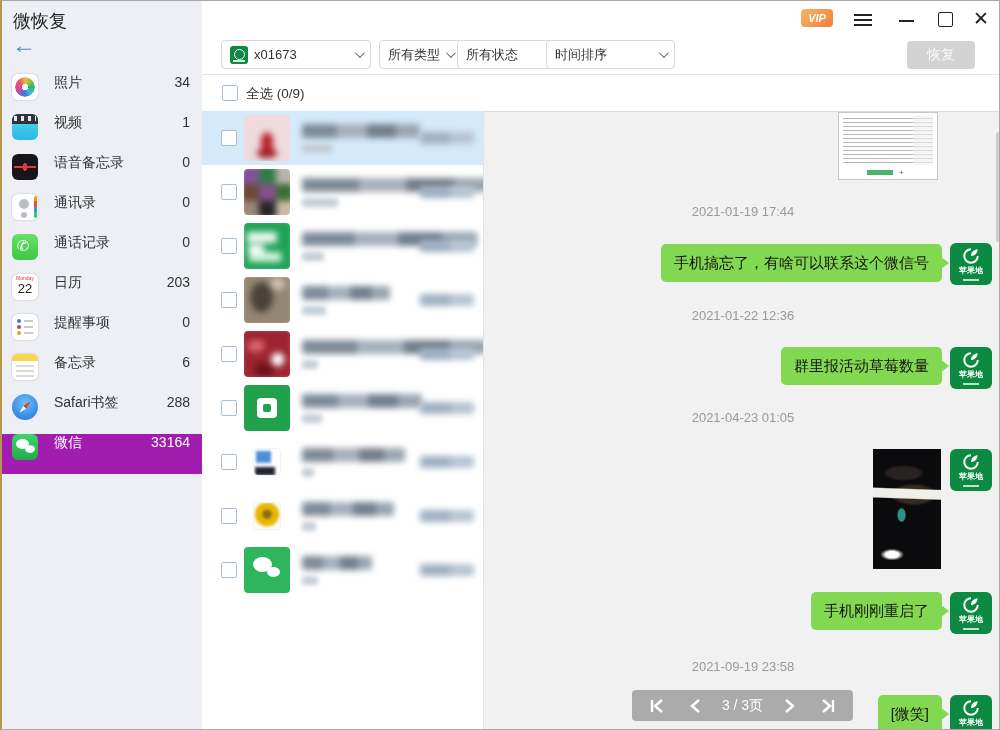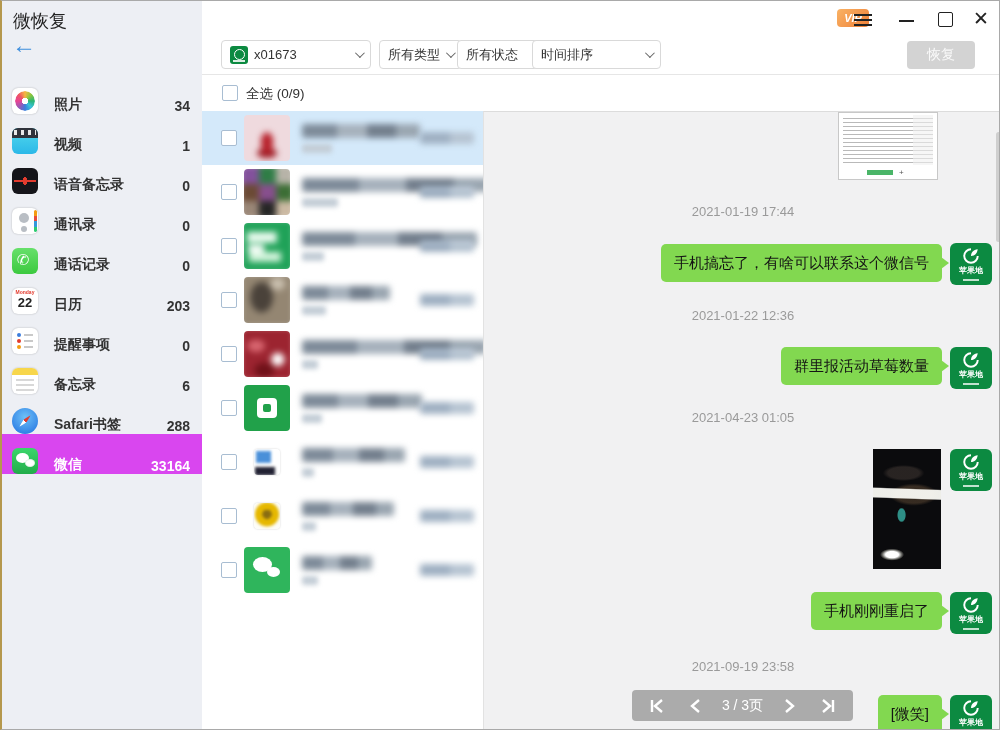--- a/index.html
+++ b/index.html
@@ -6,25 +6,25 @@
   html,body { width:1000px; height:730px; overflow:hidden; }
   body { font-family:"Liberation Sans","DejaVu Sans",sans-serif; font-size:14px; color:#333; }
   .window { position:relative; width:1000px; height:730px; background:#fff;
             border:1px solid #a9a9a9; border-left:2px solid #b5984d; overflow:hidden; }
 
   
   .sidebar { position:absolute; left:0; top:0; width:200px; height:730px; background:#edeff4; }
   .app-title { position:absolute; left:11px; top:8px; font-size:18px; color:#222; }
   .back-arrow { position:absolute; left:10px; top:32px; font-size:24px; line-height:24px;
                 color:#3f8fdd; cursor:pointer; }
-  .side-item { position:absolute; left:0; width:200px; height:40px; display:flex; align-items:flex-end;
-               padding:0 12px 0 10px; cursor:pointer;font-weight:bold; }
+  .side-item { position:absolute; left:0; width:200px; height:40px; display:flex; align-items:flex-start;
+               padding:0 12px 0 10px; cursor:pointer; }
   .side-item .lbl { margin-left:16px; font-size:14px; color:#333; flex:1; }
   .side-item .cnt { font-size:14px; color:#333; }
-  .side-item.selected { background:#d946ef; }
+  .side-item.selected { background:#a21caf; }
   .side-item.selected .lbl, .side-item.selected .cnt { color:#fff; }
   .app-ico { width:26px; height:26px; border-radius:6px; position:relative; flex:0 0 26px; overflow:hidden; }
 
   .ico-photos { background:#fff; box-shadow:0 0 2px rgba(0,0,0,.25); }
   .ico-photos::before { content:""; position:absolute; inset:3px; border-radius:50%;
     background:conic-gradient(#f5b642,#8cc63f,#29b473,#38c3d8,#3b7ddd,#9b59b6,#e84393,#ed5565,#f5b642);
     -webkit-mask:radial-gradient(circle,transparent 0 22%,#000 23%); mask:radial-gradient(circle,transparent 0 22%,#000 23%); }
   .ico-videos { background:linear-gradient(#53d9ec,#2bb8e8); }
   .ico-videos::before { content:""; position:absolute; left:0; top:0; right:0; height:10px; background:#30333b; }
   .ico-videos::after { content:""; position:absolute; left:2px; top:2px; width:22px; height:5px;
@@ -59,38 +59,38 @@
   .ico-wechat { background:linear-gradient(#3bd66b,#22ac4a); }
   .ico-wechat::before { content:""; position:absolute; left:4px; top:5px; width:13px; height:10px;
     border-radius:50%; background:#fff; }
   .ico-wechat::after { content:""; position:absolute; left:13px; top:11px; width:10px; height:8px;
     border-radius:50%; background:#fff; box-shadow:inset 0 0 0 1px rgba(34,172,74,.15); }
 
   
   .topbar { position:absolute; left:200px; top:0; width:800px; height:74px; background:#fff; border-bottom:1px solid #e6e6e6; }
   .vip-badge { position:absolute; left:599px; top:8px; width:32px; height:18px; border-radius:4px;
     background:linear-gradient(135deg,#f9b264,#ef8038); color:#fff; font-style:italic; font-weight:bold;
-    font-size:11px; text-align:center; line-height:18px; cursor:pointer;margin-left:36px; }
+    font-size:11px; text-align:center; line-height:18px; cursor:pointer; }
   .win-btn { position:absolute; top:6px; width:26px; height:24px; cursor:pointer; }
   .menu-btn { left:648px; } .menu-btn span { position:absolute; left:4px; width:18px; height:2px; background:#222; }
   .menu-btn span:nth-child(1){top:7px;} .menu-btn span:nth-child(2){top:12px;} .menu-btn span:nth-child(3){top:17px;}
   .min-btn { left:692px; } .min-btn::before { content:""; position:absolute; left:5px; top:13px; width:15px; height:2px; background:#222; }
   .max-btn { left:730px; } .max-btn::before { content:""; position:absolute; left:6px; top:5px; width:13px; height:13px; border:1.5px solid #222; border-radius:2px; }
   .close-btn { left:766px; font-size:19px; line-height:24px; text-align:center; color:#222; }
 
   .dropdown { position:absolute; top:39px; height:29px; background:#fff; border:1px solid #d9d9d9;
     border-radius:4px; display:flex; align-items:center; padding:0 8px; cursor:pointer; font-size:13px; color:#333; }
   .dd-account { left:19px; width:150px; }
   .dd-account .chev { margin-left:auto; }
   .chev { width:7px; height:7px; border-right:1.5px solid #666; border-bottom:1.5px solid #666;
     transform:rotate(45deg) translateY(-2px); margin-left:6px; flex:0 0 7px; }
   .mini-logo { width:18px; height:18px; border-radius:3px; background:#0c8a41; margin-right:6px; position:relative; flex:0 0 18px; }
   .mini-logo::before { content:""; position:absolute; left:4px; top:3px; width:9px; height:9px; border:1.5px solid #fff; border-radius:50%; }
   .mini-logo::after { content:""; position:absolute; left:3px; bottom:2px; width:12px; height:2px; background:#fff; opacity:.85; }
-  .dd-type { left:177px; } .dd-status { left:255px;gap:39px; } .dd-sort { left:330px;gap:46px; }
+  .dd-type { left:177px; } .dd-status { left:255px;gap:39px; } .dd-sort { left:344px;gap:46px; }
   .recover-btn { position:absolute; left:705px; top:40px; width:68px; height:28px; background:#d3d3d3;
     border:none; border-radius:4px; color:#fafafa; font-size:14px; cursor:default; }
 
   .selectbar { position:absolute; left:200px; top:75px; width:800px; height:35px; background:#fff; }
   .checkbox { width:16px; height:16px; background:#fff; border:1px solid #a8bdd2; border-radius:2px; cursor:pointer; }
   .selectbar .checkbox { position:absolute; left:20px; top:9px; }
   .selectbar .sel-lbl { position:absolute; left:44px; top:9px; font-size:13.5px; color:#333; }
 
   
   .convo-list { position:absolute; left:200px; top:110px; width:281px; height:620px; background:#fff; }

